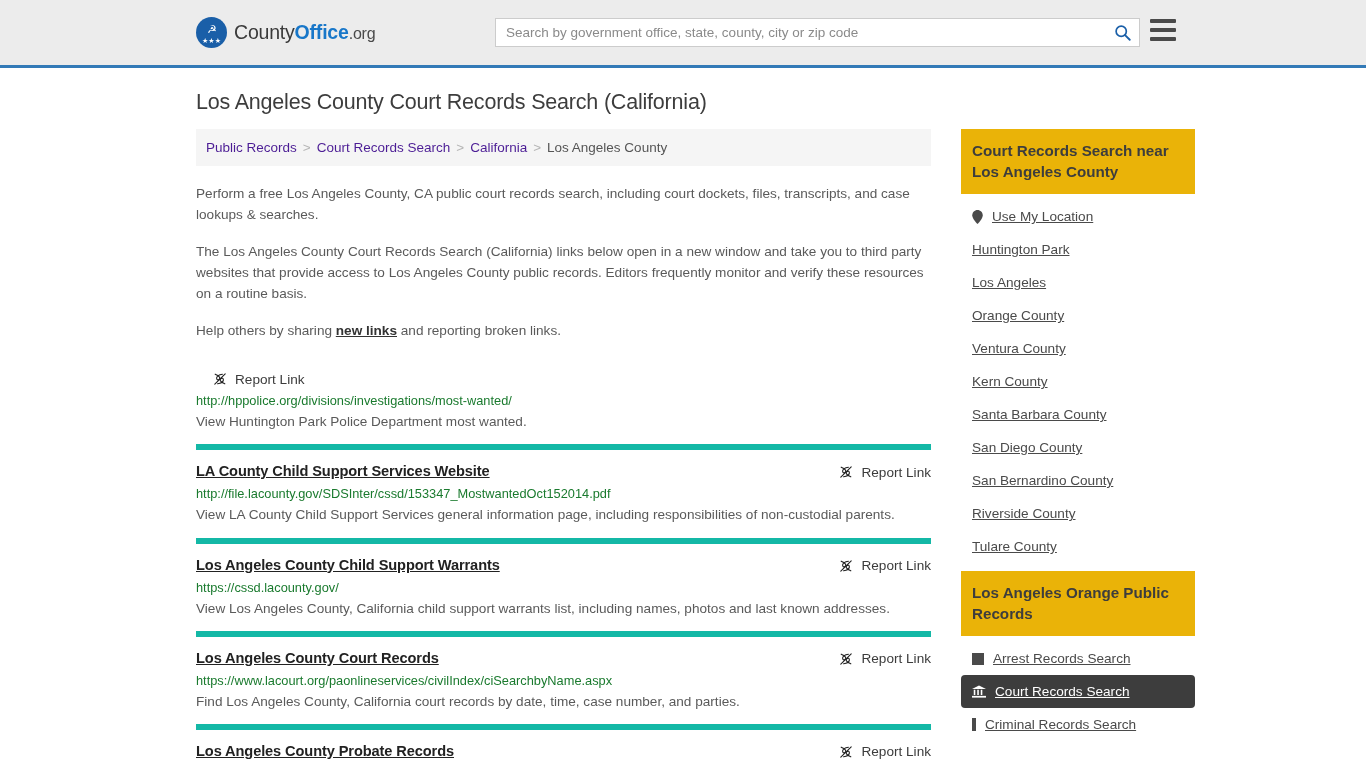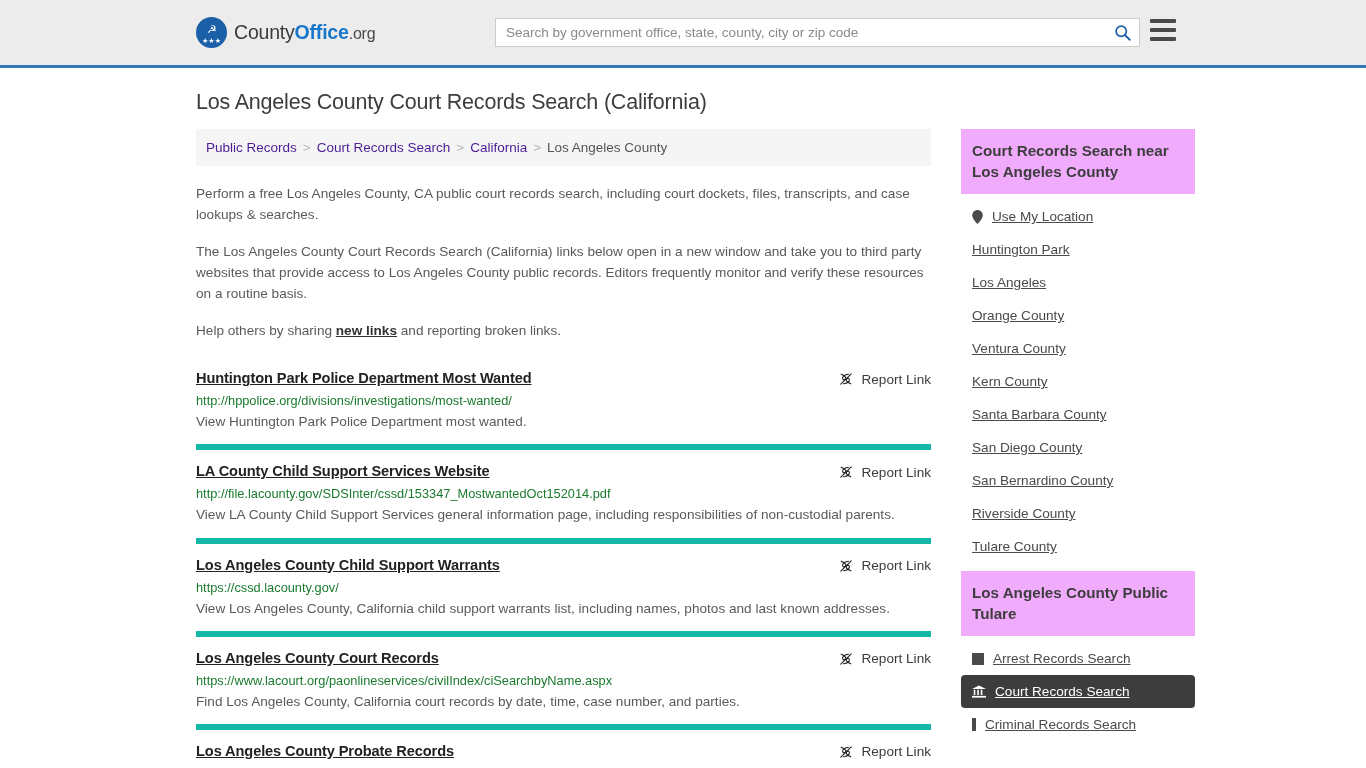--- a/index.html
+++ b/index.html
@@ -206,21 +206,21 @@
   .result-desc {
     font-size: 13.6px;
     color: #5a5a5a;
     line-height: 1.55;
     margin-top: 3px;
   }
 
   
   .side-card { margin-bottom: 8px; }
   .side-head {
-    background: #f0abfc;
+    background: #eab308;
     padding: 12px 11px;
     font-size: 15.2px;
     font-weight: bold;
     color: #3d3d3d;
     line-height: 1.35;
   }
   .side-list { padding-top: 6px; }
   .side-item {
     display: flex;
     align-items: center;
@@ -305,21 +305,20 @@
       <div class="intro">
         <p>Perform a free Los Angeles County, CA public court records search, including court dockets, files, transcripts, and case lookups &amp; searches.</p>
         <p>The Los Angeles County Court Records Search (California) links below open in a new window and take you to third party websites that provide access to Los Angeles County public records. Editors frequently monitor and verify these resources on a routine basis.</p>
         <p><span>Help others by sharing </span><a href="#">new links</a><span> and reporting broken links.</span></p>
       </div>
 
       <div class="results">
 
         <div class="result">
           <div class="result-head">
-            <a class="result-title" href="#">Huntington Park Police Department Most Wanted</a>
             <div class="report-link">
               <svg width="16" height="16" viewBox="0 0 20 20">
                 <path d="M4 4 C 9 6, 11 8.5, 9.2 10.2 C 7.4 11.9, 5.5 11, 5.8 8.6 C 6.1 6.2, 9 4.6, 13 4" fill="none" stroke="#222" stroke-width="1.4" stroke-linecap="round"></path>
                 <path d="M16 16 C 11 14, 9 11.5, 10.8 9.8 C 12.6 8.1, 14.5 9, 14.2 11.4 C 13.9 13.8, 11 15.4, 7 16" fill="none" stroke="#222" stroke-width="1.4" stroke-linecap="round"></path>
                 <line x1="3.5" y1="16.5" x2="16.5" y2="3.5" stroke="#222" stroke-width="1.4" stroke-linecap="round"></line>
               </svg>
               <span class="lbl">Report Link</span>
             </div>
           </div>
           <a class="result-url" href="#">http://hppolice.org/divisions/investigations/most-wanted/</a>
@@ -431,21 +430,21 @@
           <div class="side-item">
             <span class="lbl">Riverside County</span>
           </div>
           <div class="side-item">
             <span class="lbl">Tulare County</span>
           </div>
         </div>
       </div>
 
       <div class="side-card">
-        <div class="side-head">Los Angeles County Public Tulare</div>
+        <div class="side-head">Los Angeles Orange Public Records</div>
         <div class="side-list">
 
           <div class="side-item">
             <span class="sq-icon"></span>
             <span class="lbl">Arrest Records Search</span>
           </div>
 
           <div class="side-item active">
             <svg class="bank-icon" viewBox="0 0 16 14">
               <polygon points="8,0 16,4 0,4" fill="#ffffff"></polygon>

